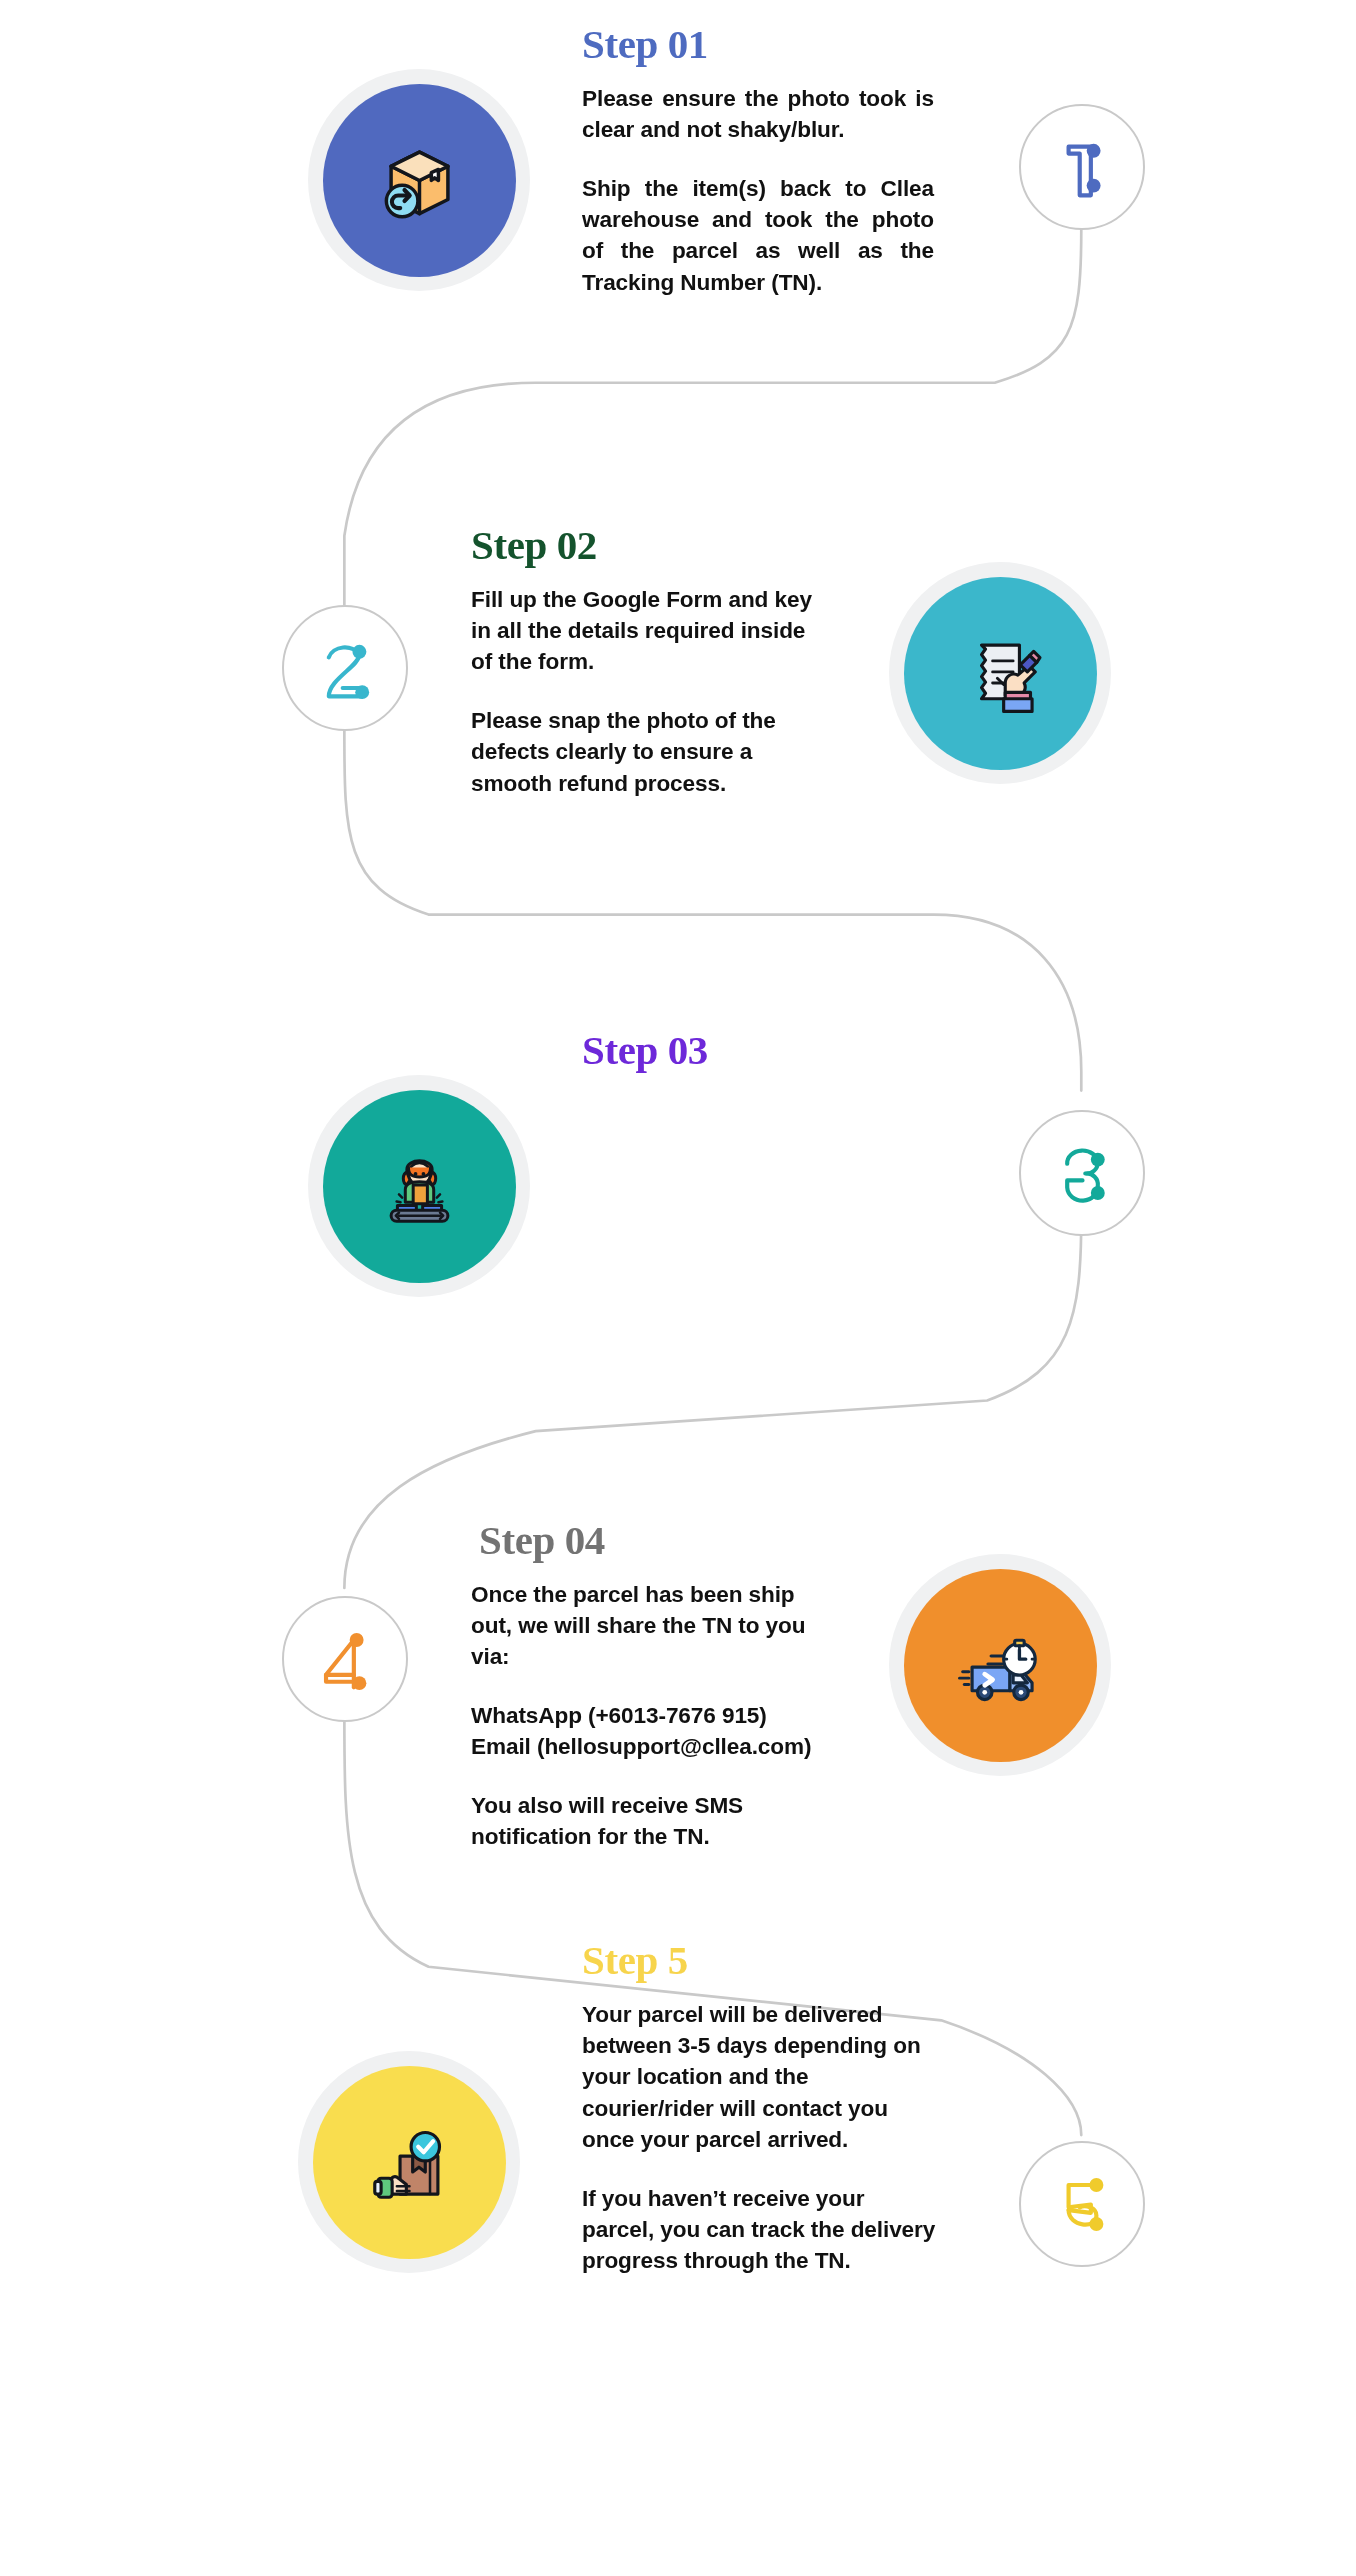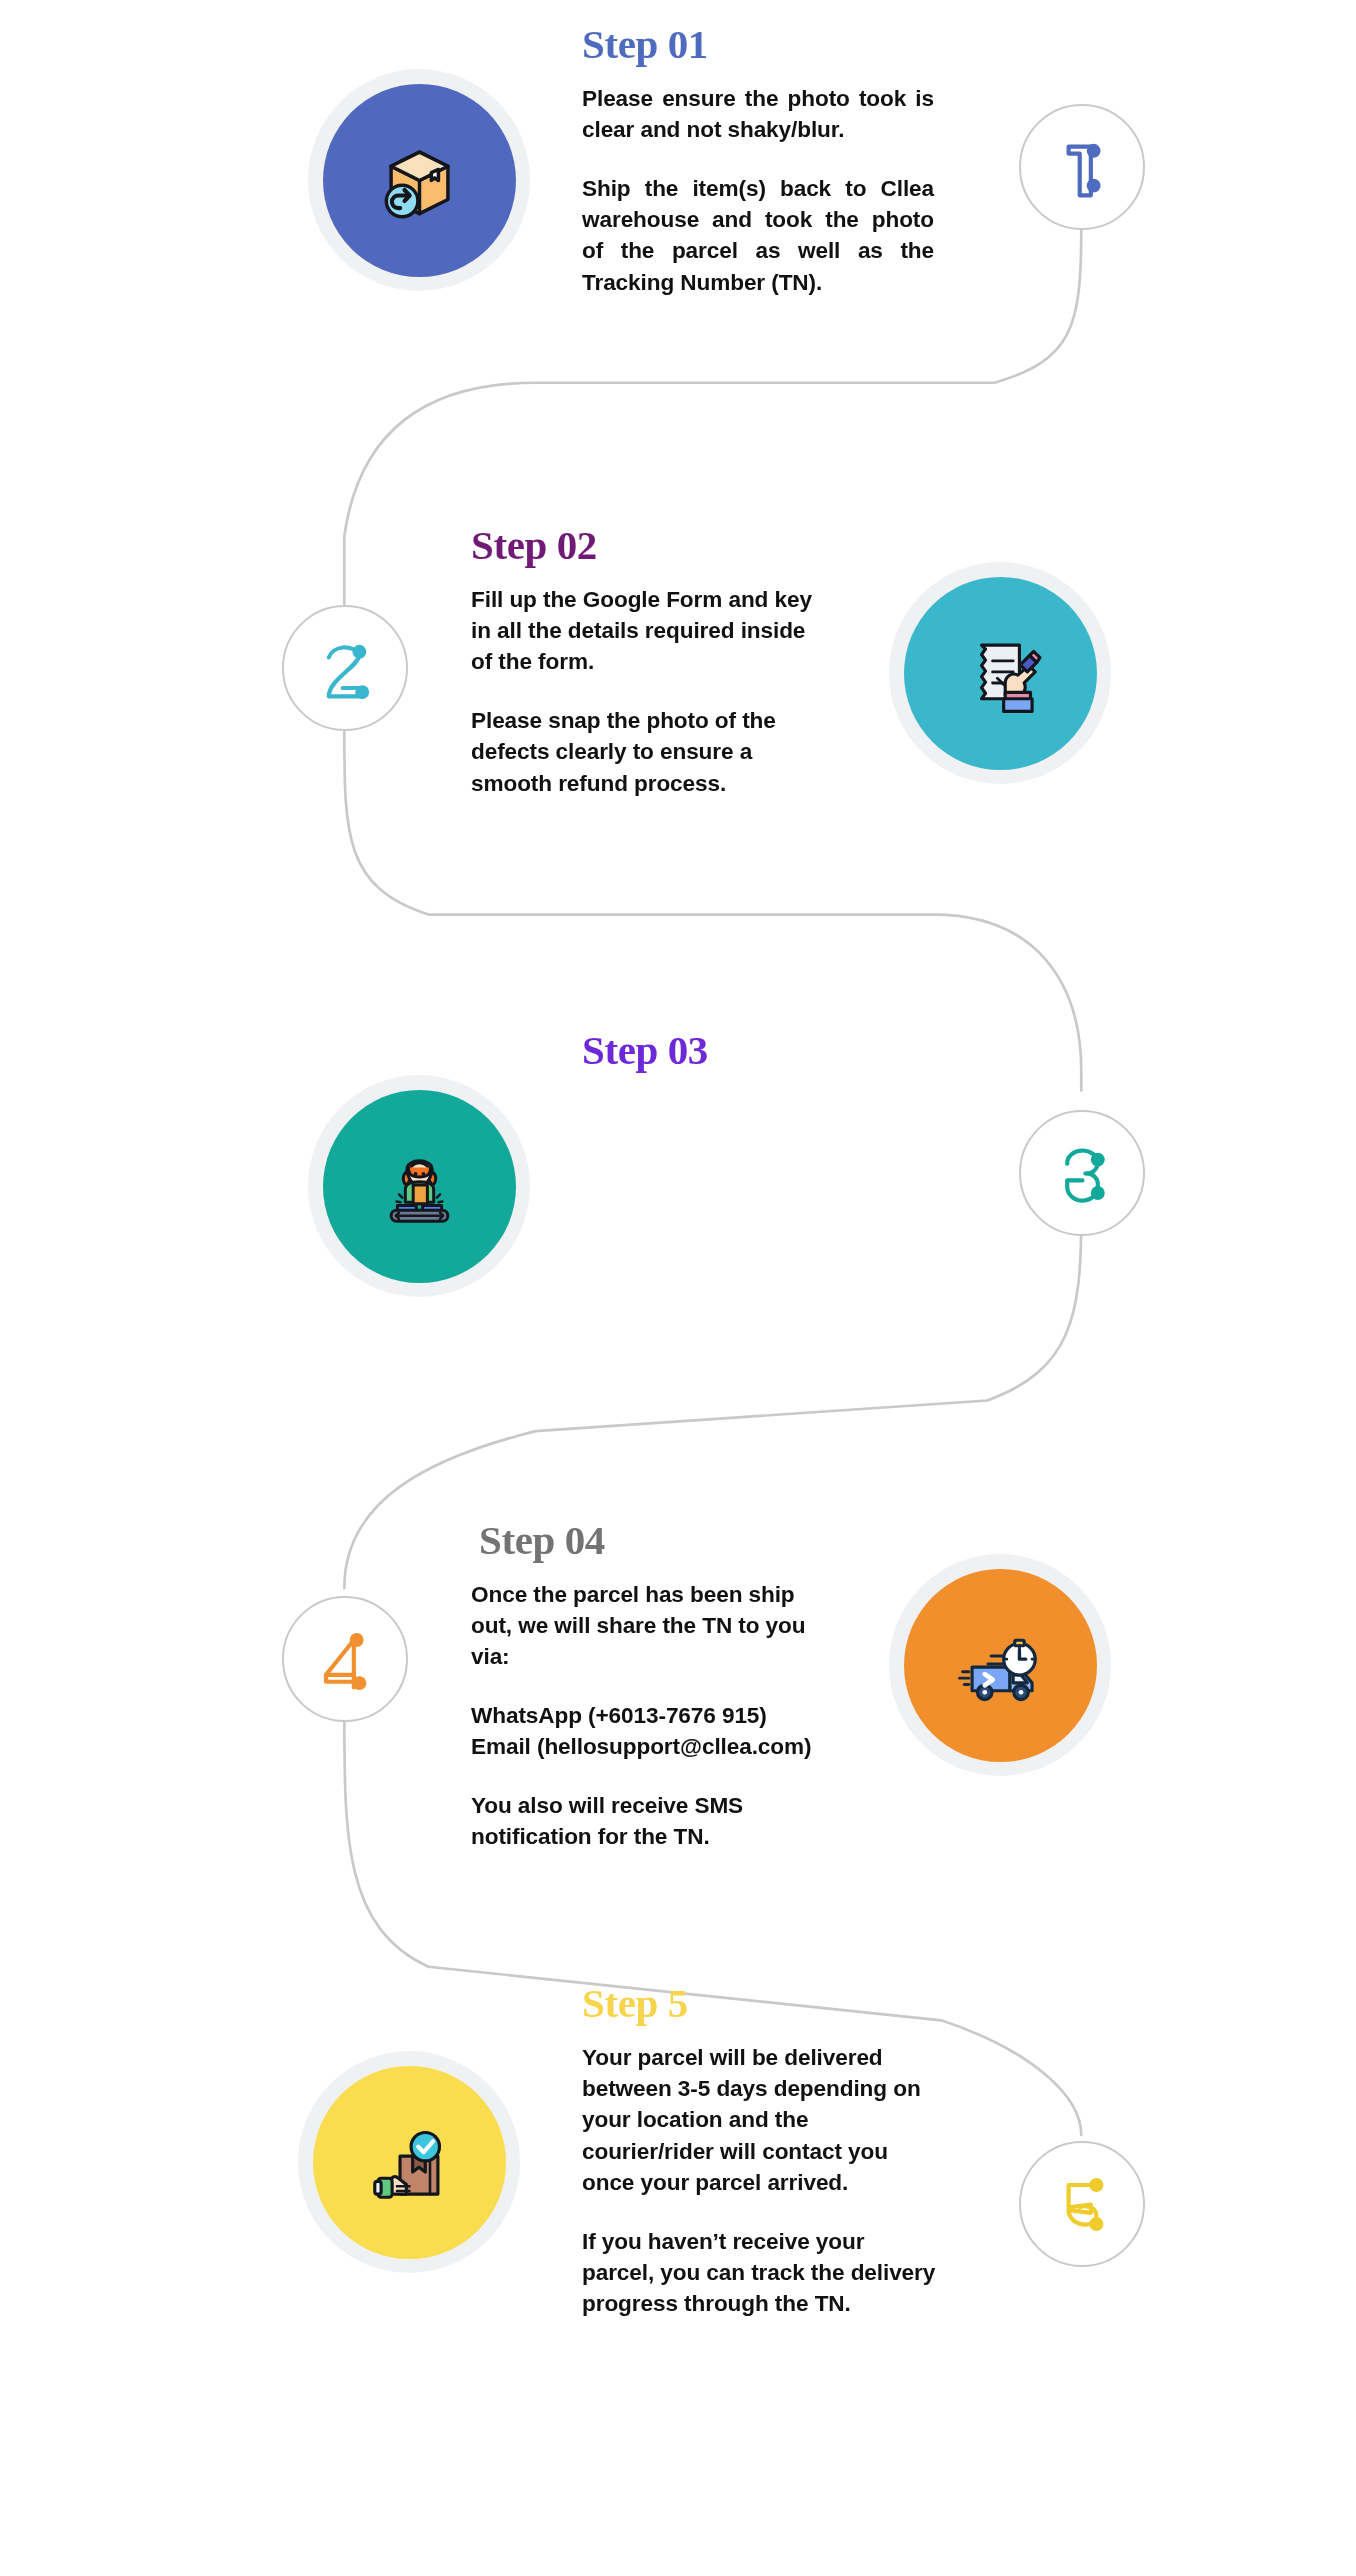--- a/index.html
+++ b/index.html
@@ -199,21 +199,21 @@
       <svg viewBox="0 0 64 64">
         <g fill="none" stroke="#38b6cd" stroke-width="3" stroke-linejoin="round" stroke-linecap="round">
           <path d="M20 24 A12 10 0 0 1 42 22 C42 30 20 40 20 52 L44 52 L44 46 L30 46"></path>
         </g>
         <circle cx="42" cy="20" r="5" fill="#38b6cd"></circle>
         <circle cx="44" cy="49" r="5" fill="#38b6cd"></circle>
       </svg>
     </div>
 
     <div class="step-text lead" style="left:471px; top:524px; width:344px;">
-      <div class="step-title" style="color:#701a75;">Step 02</div>
+      <div class="step-title" style="color:#14532d;">Step 02</div>
       <div class="step-body">
         <p>Fill up the Google Form and key in all the details required inside of the form.</p>
         <p>Please snap the photo of the defects clearly to ensure a smooth refund process.</p>
       </div>
     </div>
   </div>
 
   <div class="step">
 
     <div class="icon-disc" style="left:308px; top:1075px;">
@@ -332,21 +332,21 @@
       <svg viewBox="0 0 64 64">
         <g fill="none" stroke="#f0cb2c" stroke-width="3" stroke-linejoin="round" stroke-linecap="round">
           <path d="M42 18 L22 18 L22 34 L38 32 L38 38 L22 36"></path>
           <path d="M22 36 C22 48 42 50 42 40 C42 34 34 32 30 34"></path>
         </g>
         <circle cx="42" cy="18" r="5" fill="#f0cb2c"></circle>
         <circle cx="42" cy="46" r="5" fill="#f0cb2c"></circle>
       </svg>
     </div>
 
-    <div class="step-text lead" style="left:582px; top:1982px; width:360px;">
+    <div class="step-text lead" style="left:582px; top:1939px; width:360px;">
       <div class="step-title" style="color:#f7d44c;">Step 5</div>
       <div class="step-body">
         <p>Your parcel will be delivered between 3-5 days depending on your location and the courier/rider will contact you once your parcel arrived.</p>
         <p>If you haven’t receive your parcel, you can track the delivery progress through the TN.</p>
       </div>
     </div>
   </div>
 
 </div>
 

